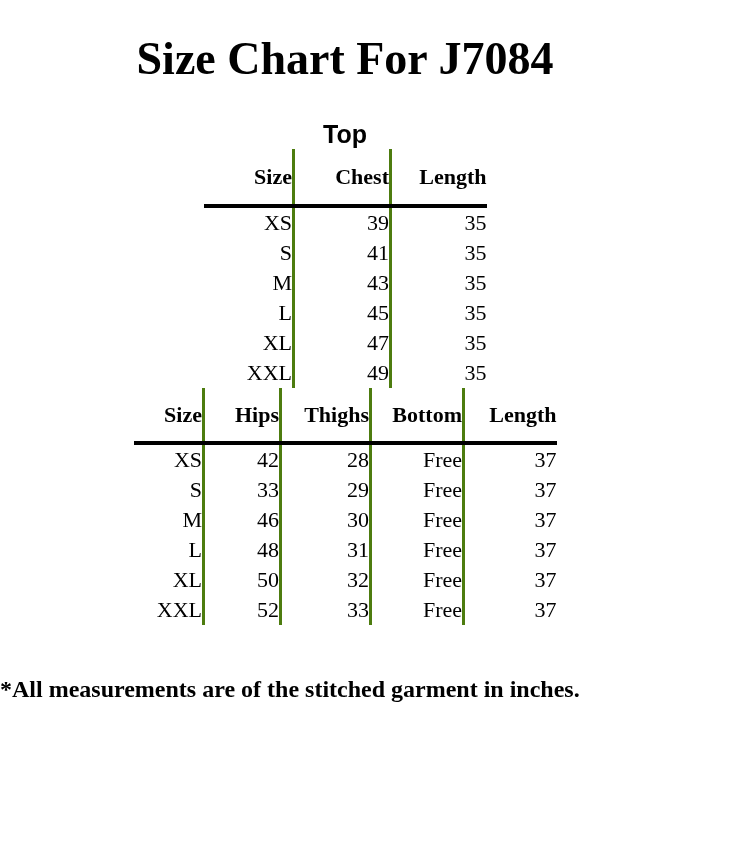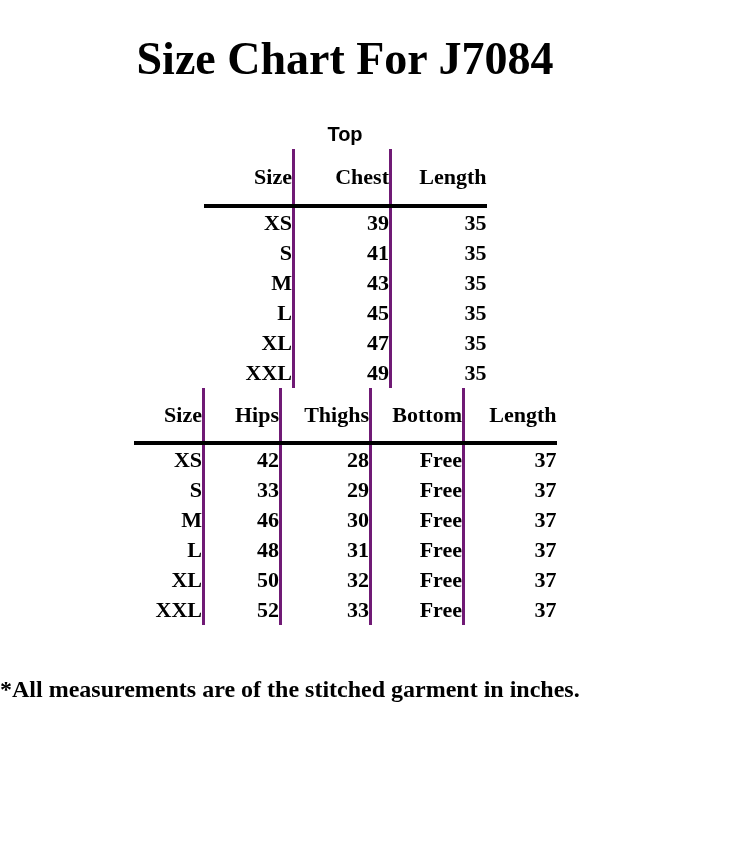--- a/index.html
+++ b/index.html
@@ -25,21 +25,21 @@
     font-weight: bold;
     font-size: 46px;
     line-height: 55px;
     color: #000000;
   }
   .section-heading {
     margin: 0;
     text-align: center;
     font-family: "Liberation Sans", sans-serif;
     font-weight: bold;
-    font-size: 20px;
+    font-size: 25px;
     line-height: 29px;
     color: #000000;
   }
   .heading-top  { margin-top: 34px; }
   .heading-pant { margin-top: 28px; }
 
   table.size-table {
     border-collapse: collapse;
     margin: 0 auto;
     table-layout: fixed;
@@ -55,30 +55,30 @@
     font-size: 22px;
     padding: 0;
     color: #000000;
   }
   .size-table th {
     font-weight: bold;
     height: 55px;
   }
   .table-pant th { height: 53px; }
   .size-table td {
-    font-weight: bold;
+    font-weight: normal;
     height: 30px;
     line-height: 30px;
   }
   .size-table thead tr {
     border-bottom: 4px solid #000000;
   }
   .size-table th + th,
   .size-table td + td {
-    border-left: 3px solid #701a75;
+    border-left: 3px solid #4d7c0f;
     padding-left: 20px;
   }
 
   
   .t1c1 { width: 90px; }
   .t1c2 { width: 97px; }
   .t1c3 { width: 96px; }
   .t2c1 { width: 70px; }
   .t2c2 { width: 77px; }
   .t2c3 { width: 90px; }

